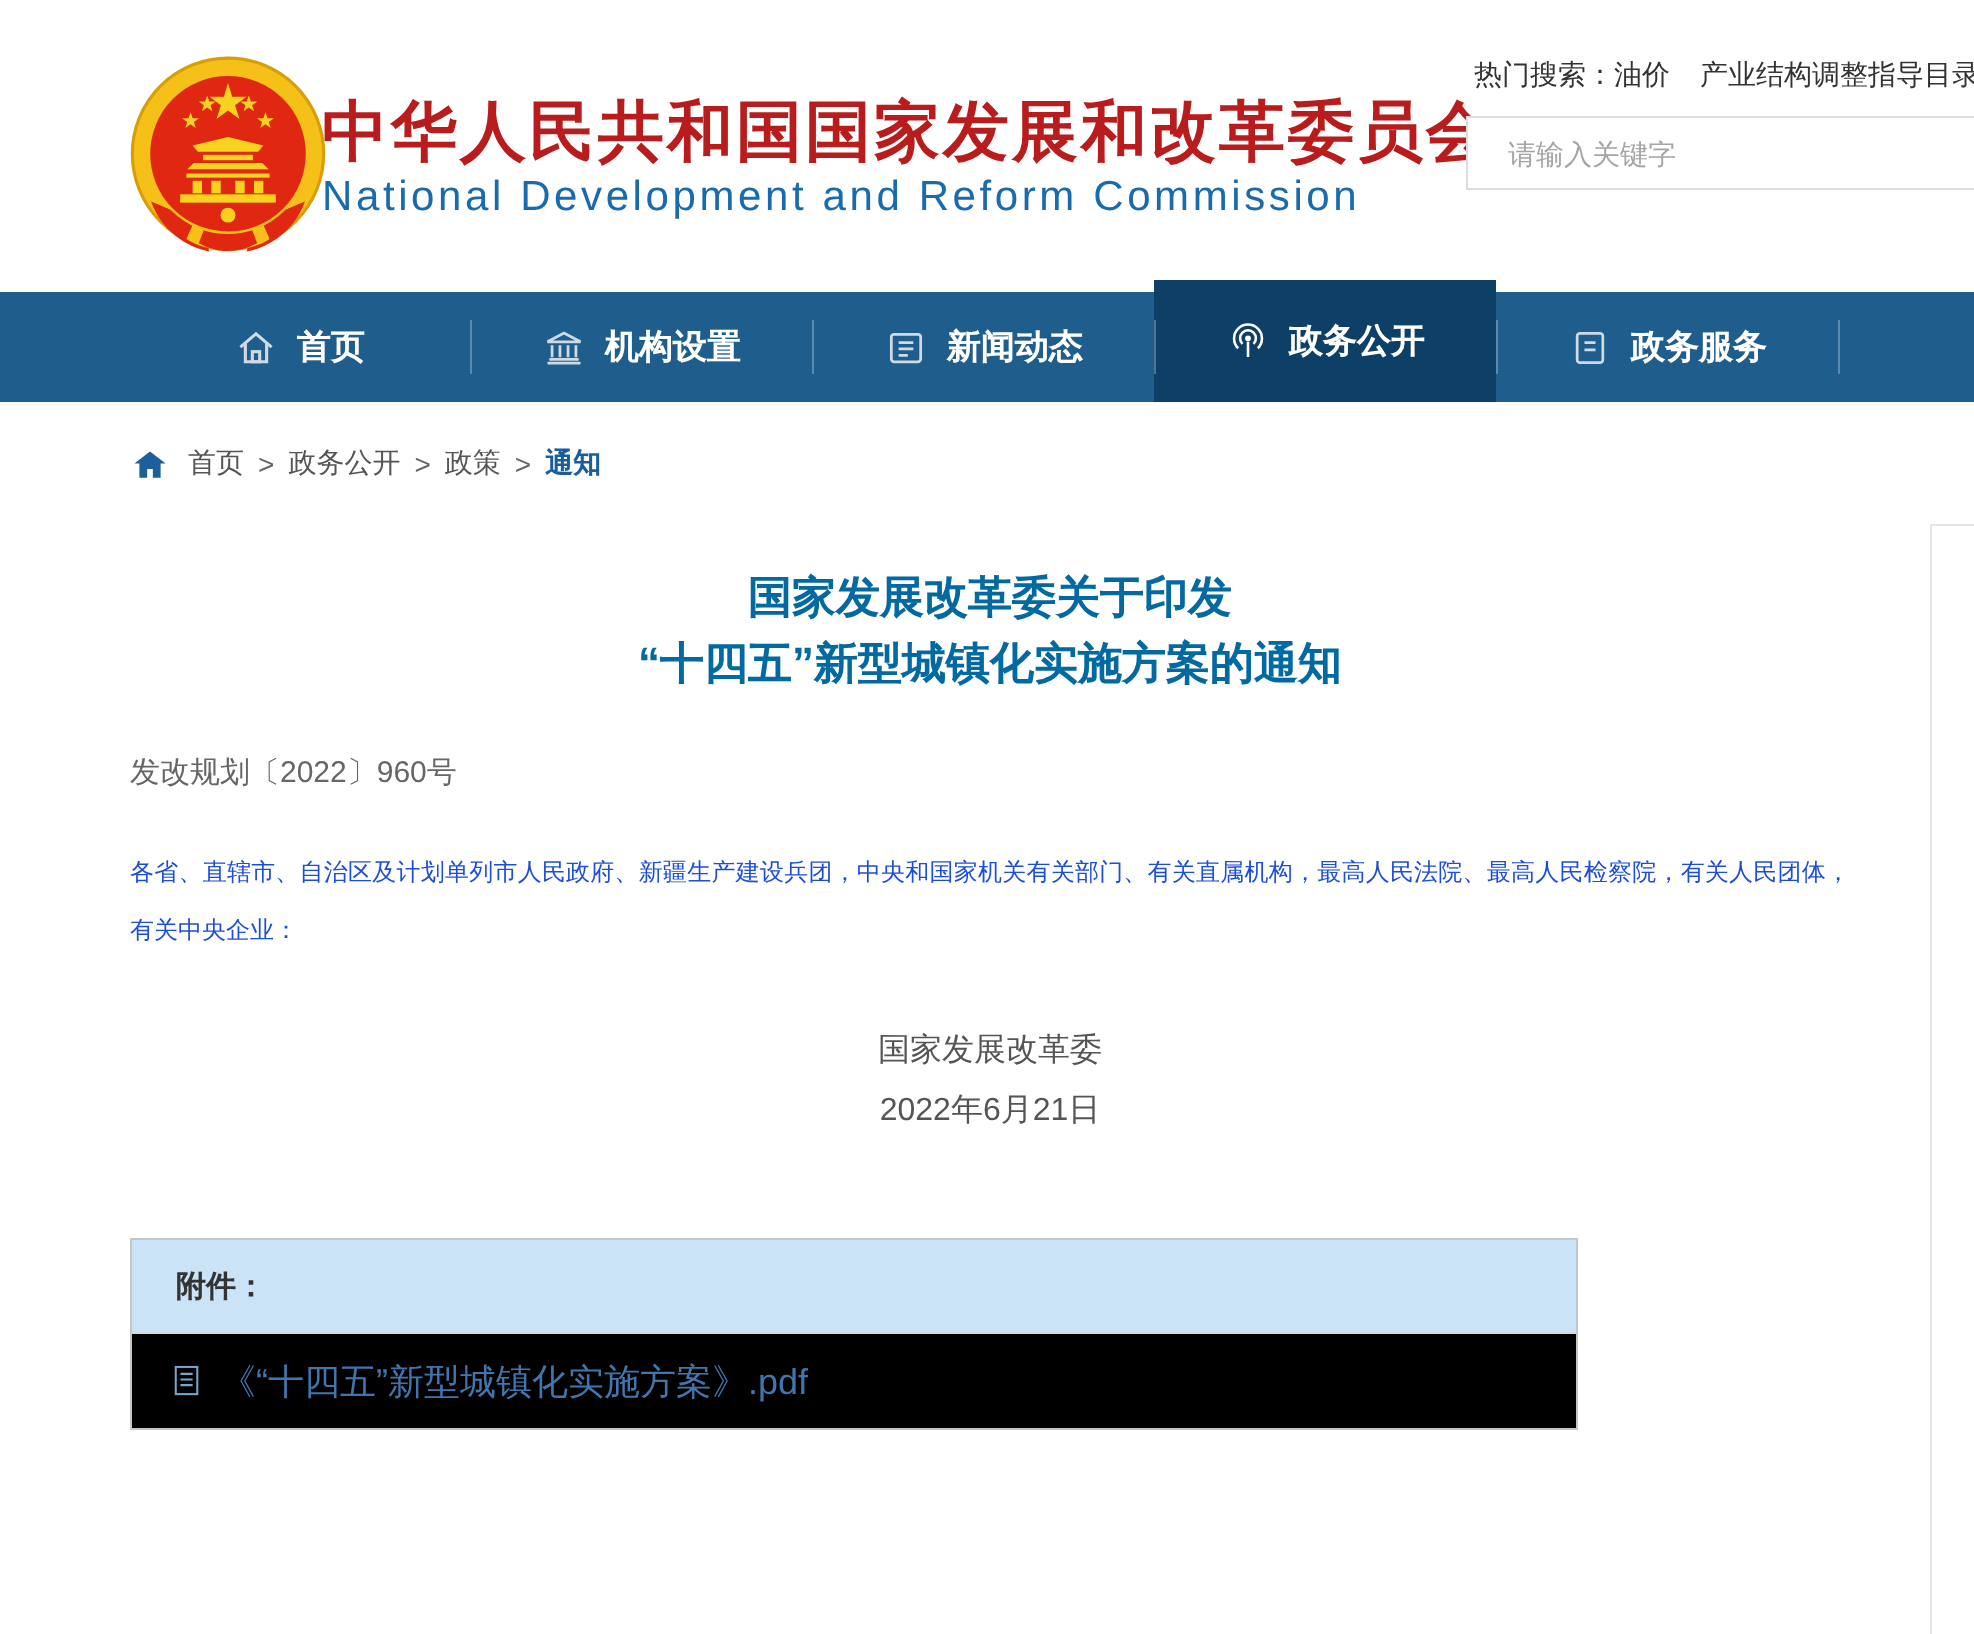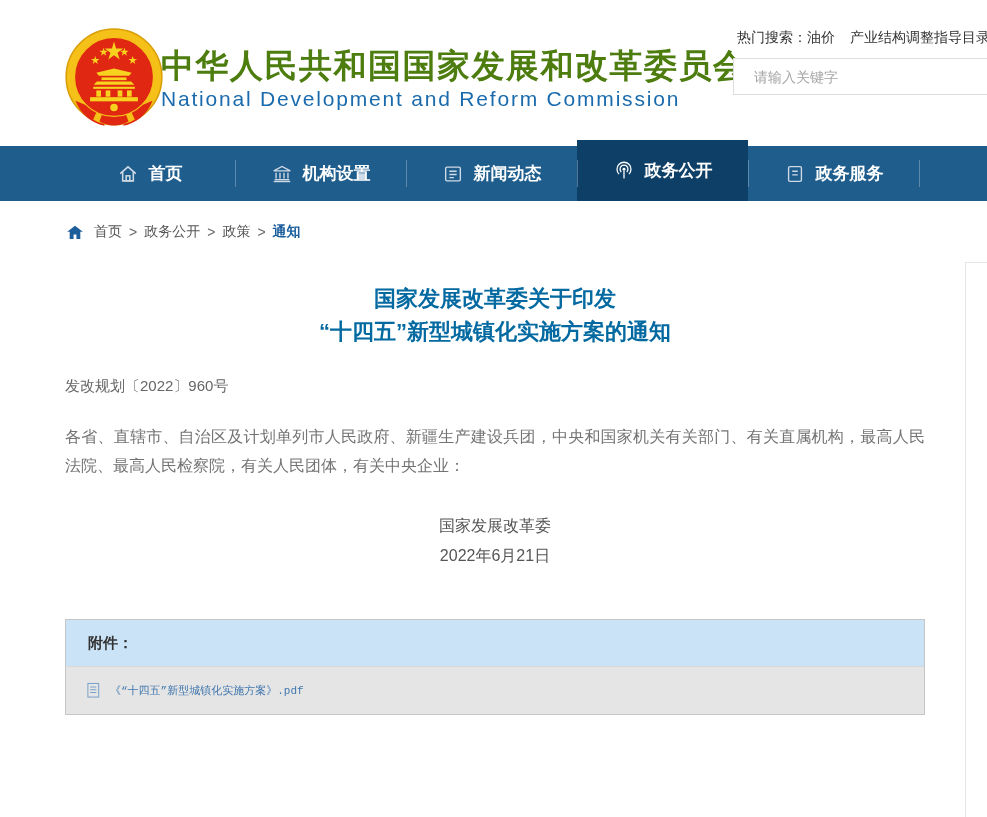--- a/index.html
+++ b/index.html
@@ -3,21 +3,21 @@
 <meta charset="utf-8">
 <style>
   html,body{margin:0;padding:0;background:#fff;}
   body{font-family:"Liberation Sans","DejaVu Sans",sans-serif;}
   .page{position:relative;width:987px;height:817px;overflow:hidden;background:#fff;}
 
   
   .site-header{position:absolute;top:0;left:0;width:100%;height:146px;background:#fff;}
   .emblem{position:absolute;left:62px;top:28px;width:104px;height:104px;}
   .titles{position:absolute;left:161px;top:46px;}
-  .title-zh{font-size:33px;font-weight:bold;color:#4d7c0f;letter-spacing:1.5px;white-space:nowrap;line-height:40px;}
+  .title-zh{font-size:33px;font-weight:bold;color:#b91c1c;letter-spacing:1.5px;white-space:nowrap;line-height:40px;}
   .title-en{font-size:21px;color:#1a6bad;letter-spacing:1.8px;white-space:nowrap;margin-top:1px;}
   .hot-search{position:absolute;left:737px;top:29px;font-size:14px;color:#333;white-space:nowrap;}
   .hot-search a{color:#333;text-decoration:none;margin-right:15px;cursor:pointer;}
   .search-input{position:absolute;left:733px;top:58px;width:330px;height:37px;border:1px solid #ddd;
     box-sizing:border-box;padding:0 0 0 20px;font-size:14px;color:#333;outline:none;
     font-family:"Liberation Sans","DejaVu Sans",sans-serif;}
   .search-input::placeholder{color:#a5a5a5;}
 
   
   .main-nav{position:absolute;left:0;top:146px;width:100%;height:55px;background:#1f5d8d;
@@ -33,32 +33,32 @@
   .breadcrumb{position:absolute;left:66px;top:223px;display:flex;align-items:center;font-size:14px;color:#555;}
   .breadcrumb .home-ico{display:inline-flex;margin-right:10px;}
   .breadcrumb a{color:#555;text-decoration:none;cursor:pointer;}
   .breadcrumb .sep{margin:0 7px;color:#666;}
   .breadcrumb .current{color:#1a5d9d;font-weight:bold;}
 
   
   .content{position:absolute;left:65px;top:268px;width:860px;}
   .doc-title{text-align:center;font-size:22px;font-weight:bold;color:#0369a1;line-height:33px;margin:14px 0 0;}
   .doc-number{text-align:left;font-size:15px;color:#666;margin-top:29px;}
-  .para{font-size:16px;color:#737373;line-height:29px;text-align:justify;margin:0;}
+  .para{font-size:12px;color:#1d4ed8;line-height:29px;text-align:justify;margin:0;}
   .para.first{margin-top:26px;}
   .para.indent{text-indent:2em;}
   .sig{text-align:center;font-size:16px;color:#555;line-height:30px;margin-top:31px;}
 
   
-  .attachments{margin-top:48px;width:860px;border:1px solid #c6c6c6;box-sizing:border-box;background:#e5e5e5;font-family:Liberation Mono, monospace;}
+  .attachments{margin-top:48px;width:724px;border:1px solid #c6c6c6;box-sizing:border-box;background:#000000;}
   .att-header{background:#cae3f6;height:46px;display:flex;align-items:center;padding-left:22px;
     font-weight:bold;font-size:15px;color:#333;}
   .att-row{height:47px;display:flex;align-items:center;padding-left:20px;border-top:1px solid #d8d8d8;cursor:pointer;}
   .att-row .file-ico{display:inline-flex;}
-  .att-row a{color:#4076ad;font-size:11px;text-decoration:none;margin-left:9px;cursor:pointer;}
+  .att-row a{color:#4076ad;font-size:18px;text-decoration:none;margin-left:9px;cursor:pointer;}
 
   
   .sidebar-fragment{position:absolute;left:965px;top:262px;width:60px;height:556px;
     border-left:1px solid #e6e6e6;border-top:1px solid #e6e6e6;background:#fff;}
 </style>
 </head>
 <body>
 
 <div class="page">
 

